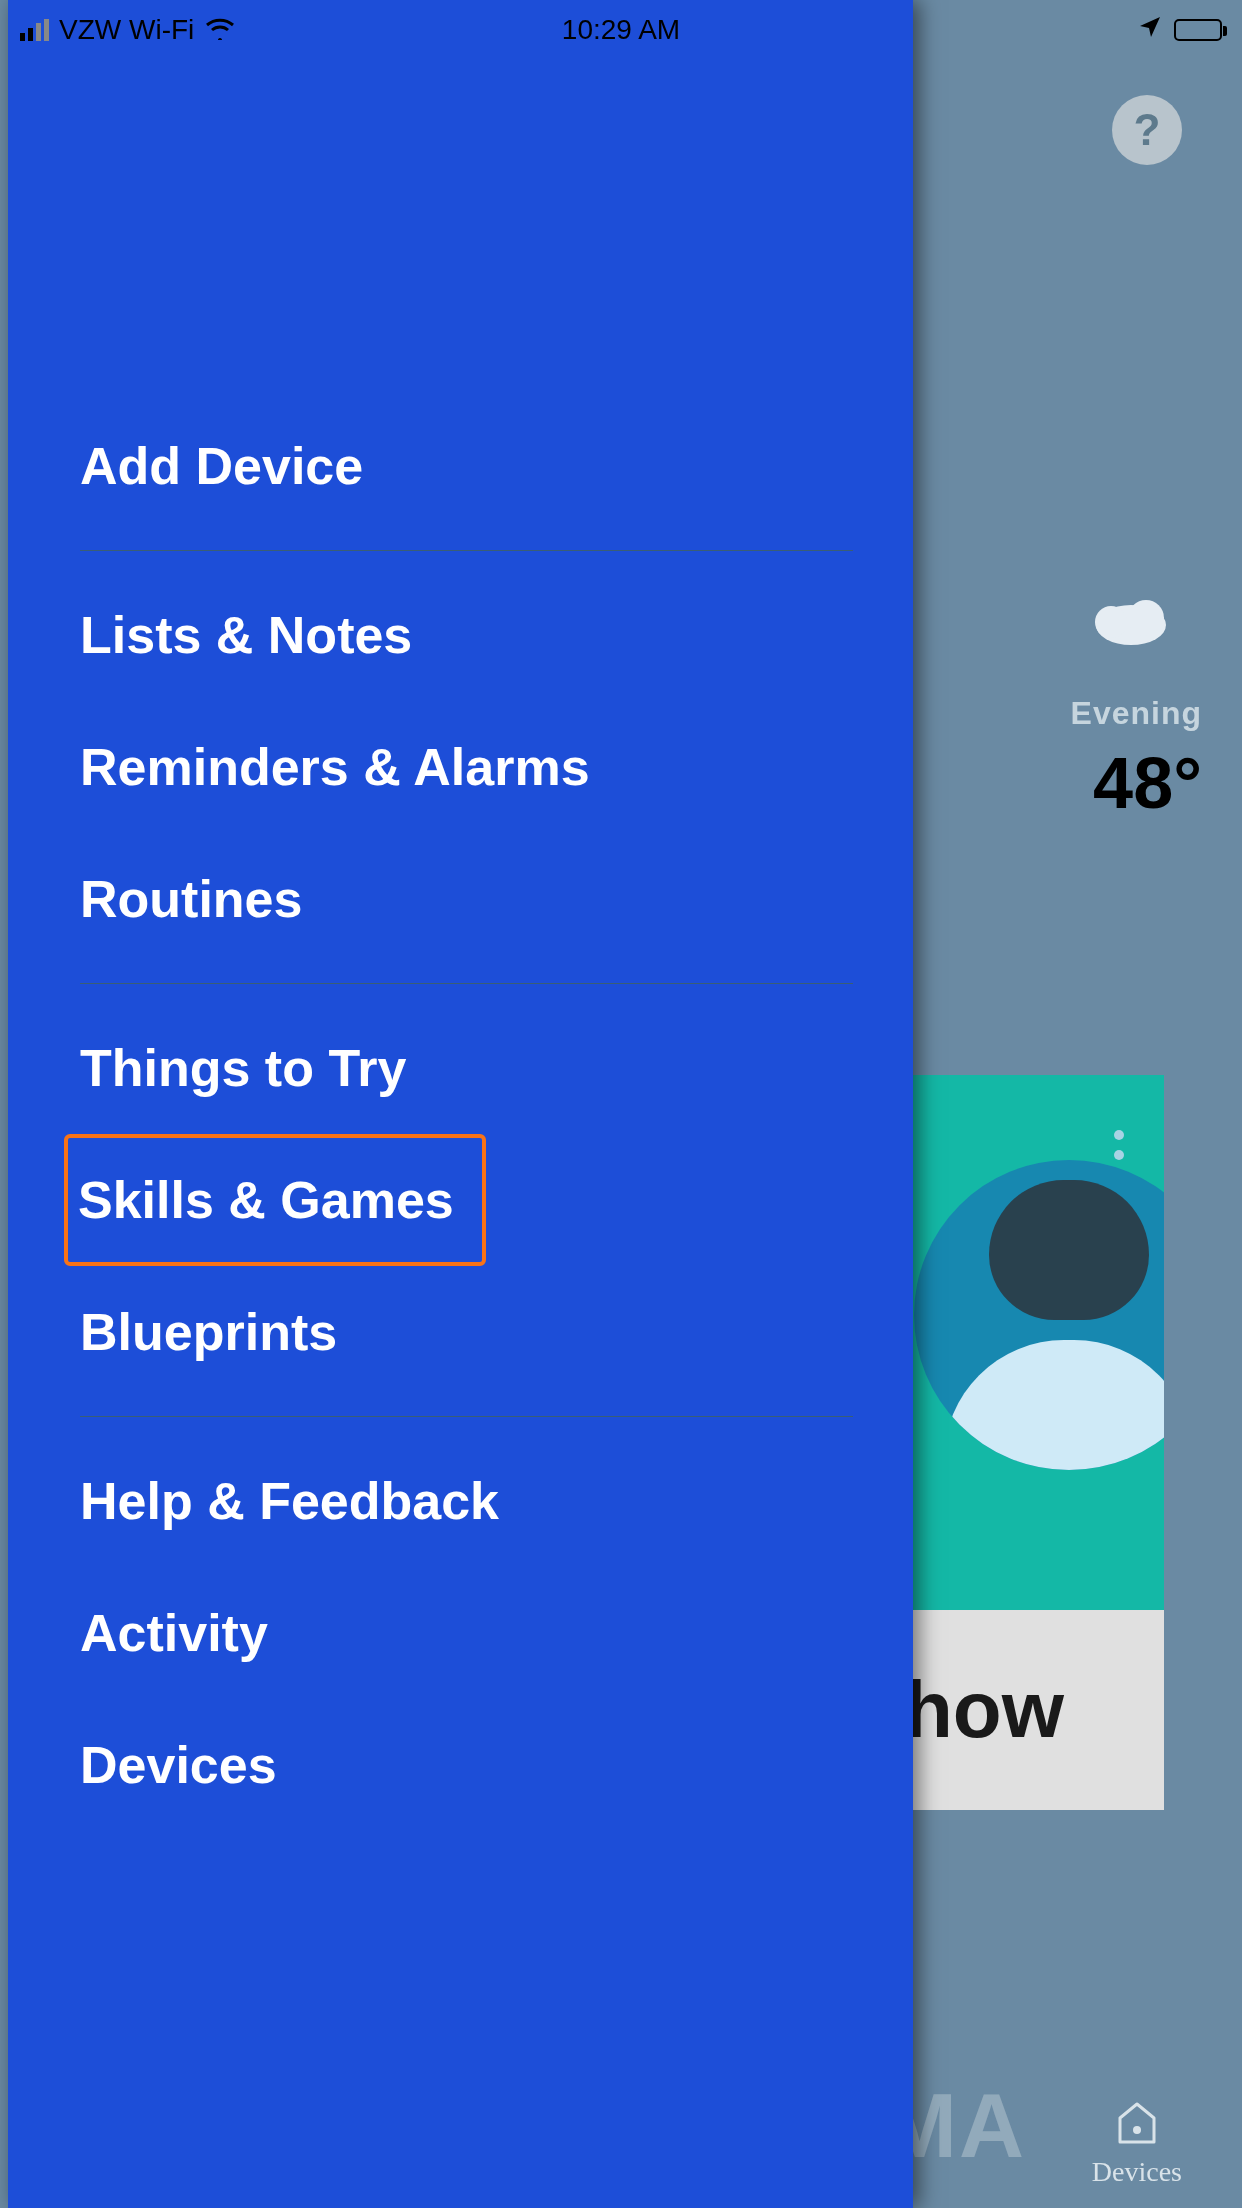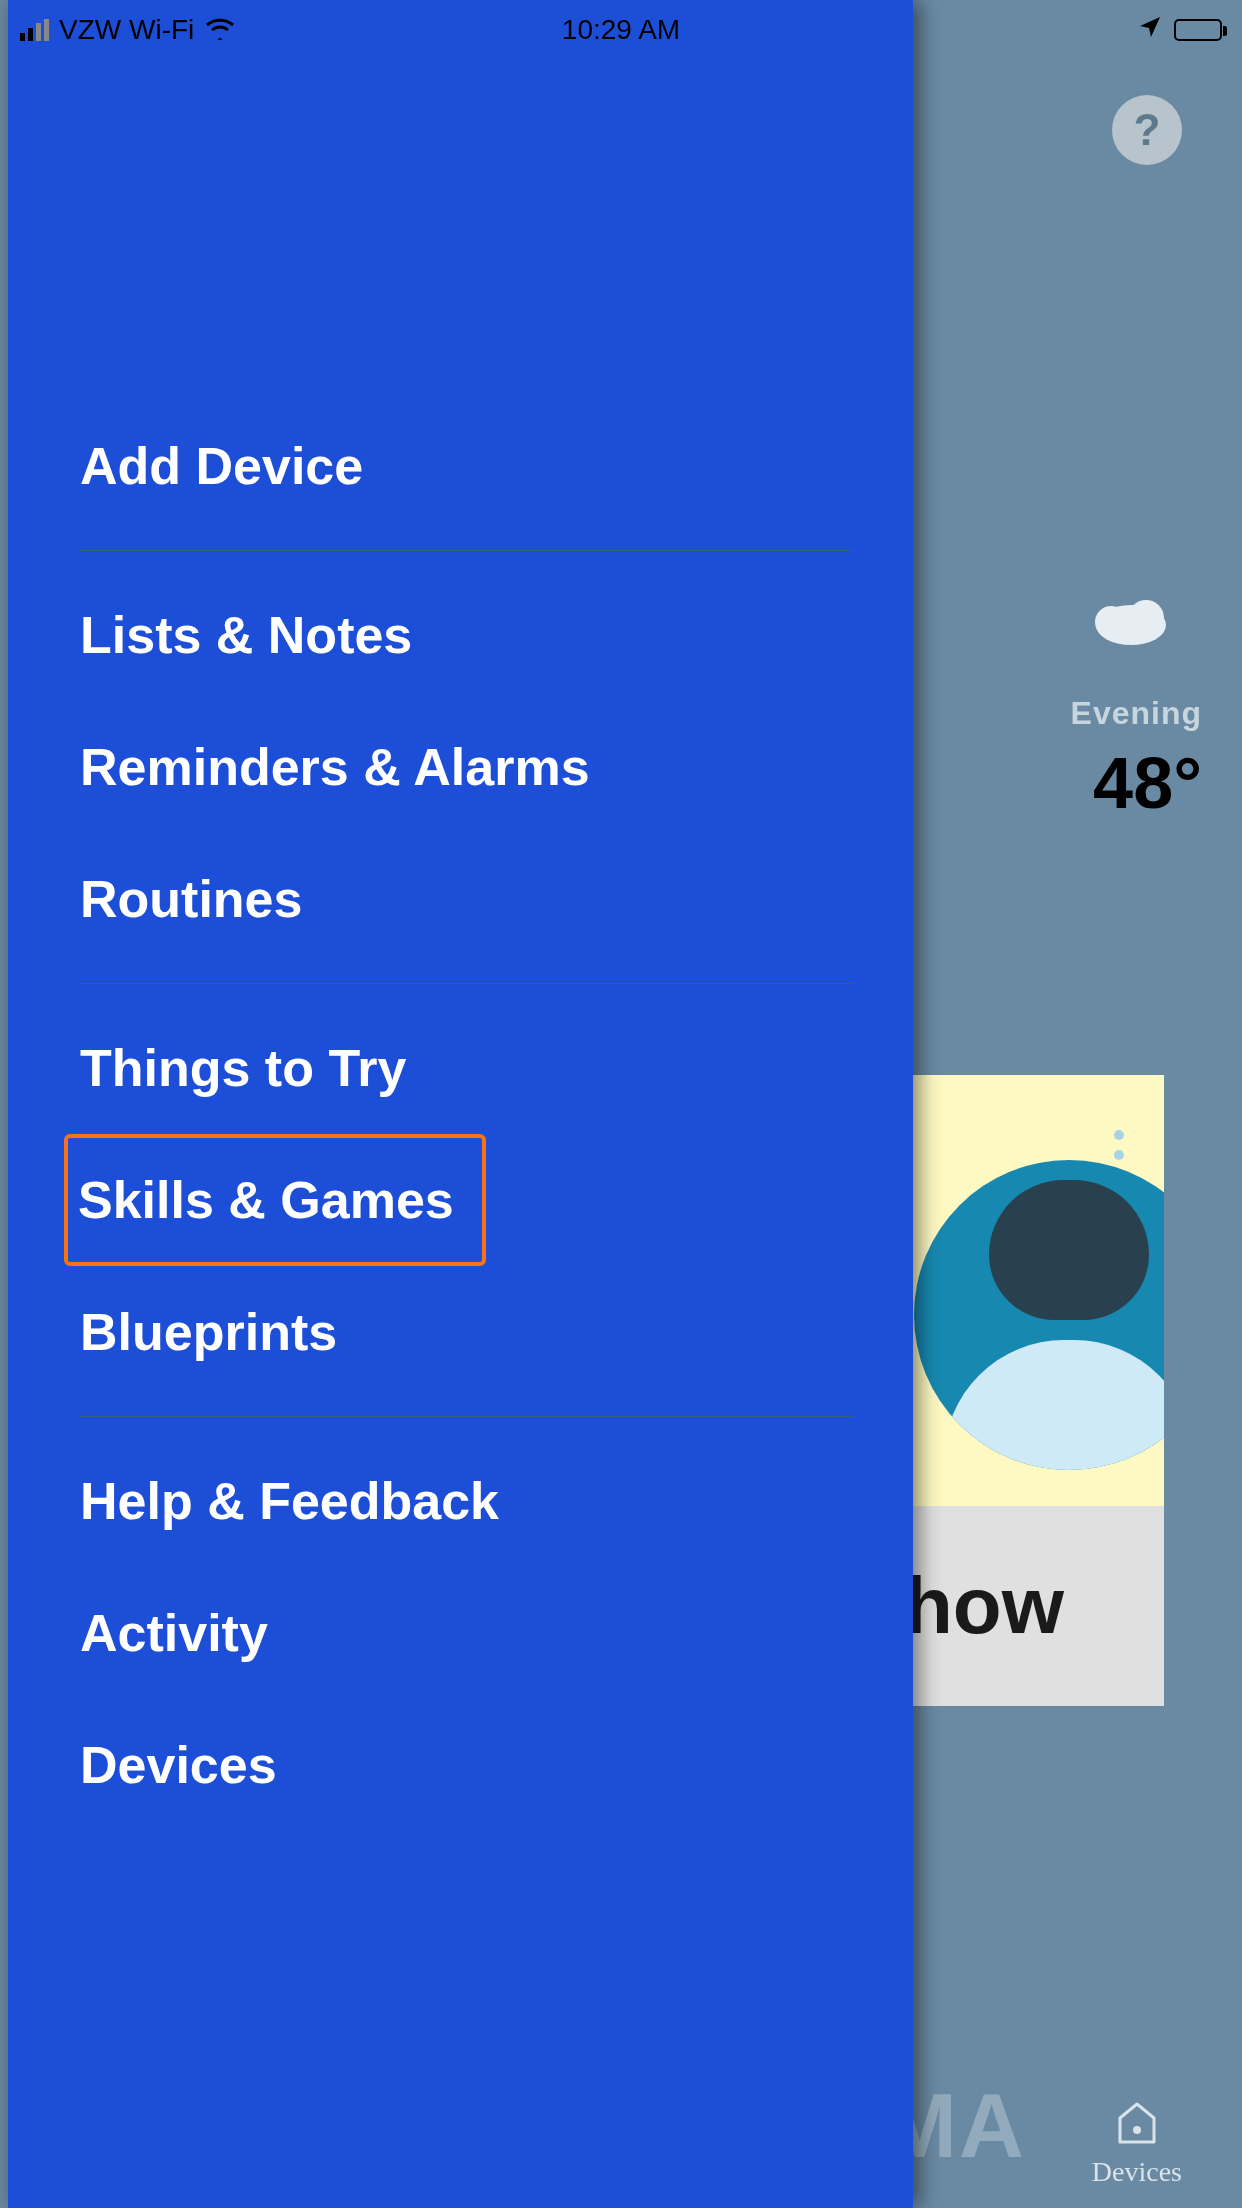--- a/index.html
+++ b/index.html
@@ -131,23 +131,23 @@
       font-weight:600;
       color:#000000;
       margin-top:10px;
       text-align:right;
     }
     .card {
       position:absolute;
       top:1075px;
       left:884px;
       width:280px;
-      background:#fef9c3;
+      background:#14b8a6;
       border-radius:30px 0 0 0;
-      height:631px;
+      height:735px;
       overflow:hidden;
     }
     .avatar-circle {
       width:310px;height:310px;
       background:#1788b0;
       border-radius:50%;
       position:absolute;top:85px;left:30px;
       overflow:hidden;
     }
     .avatar-hair {

